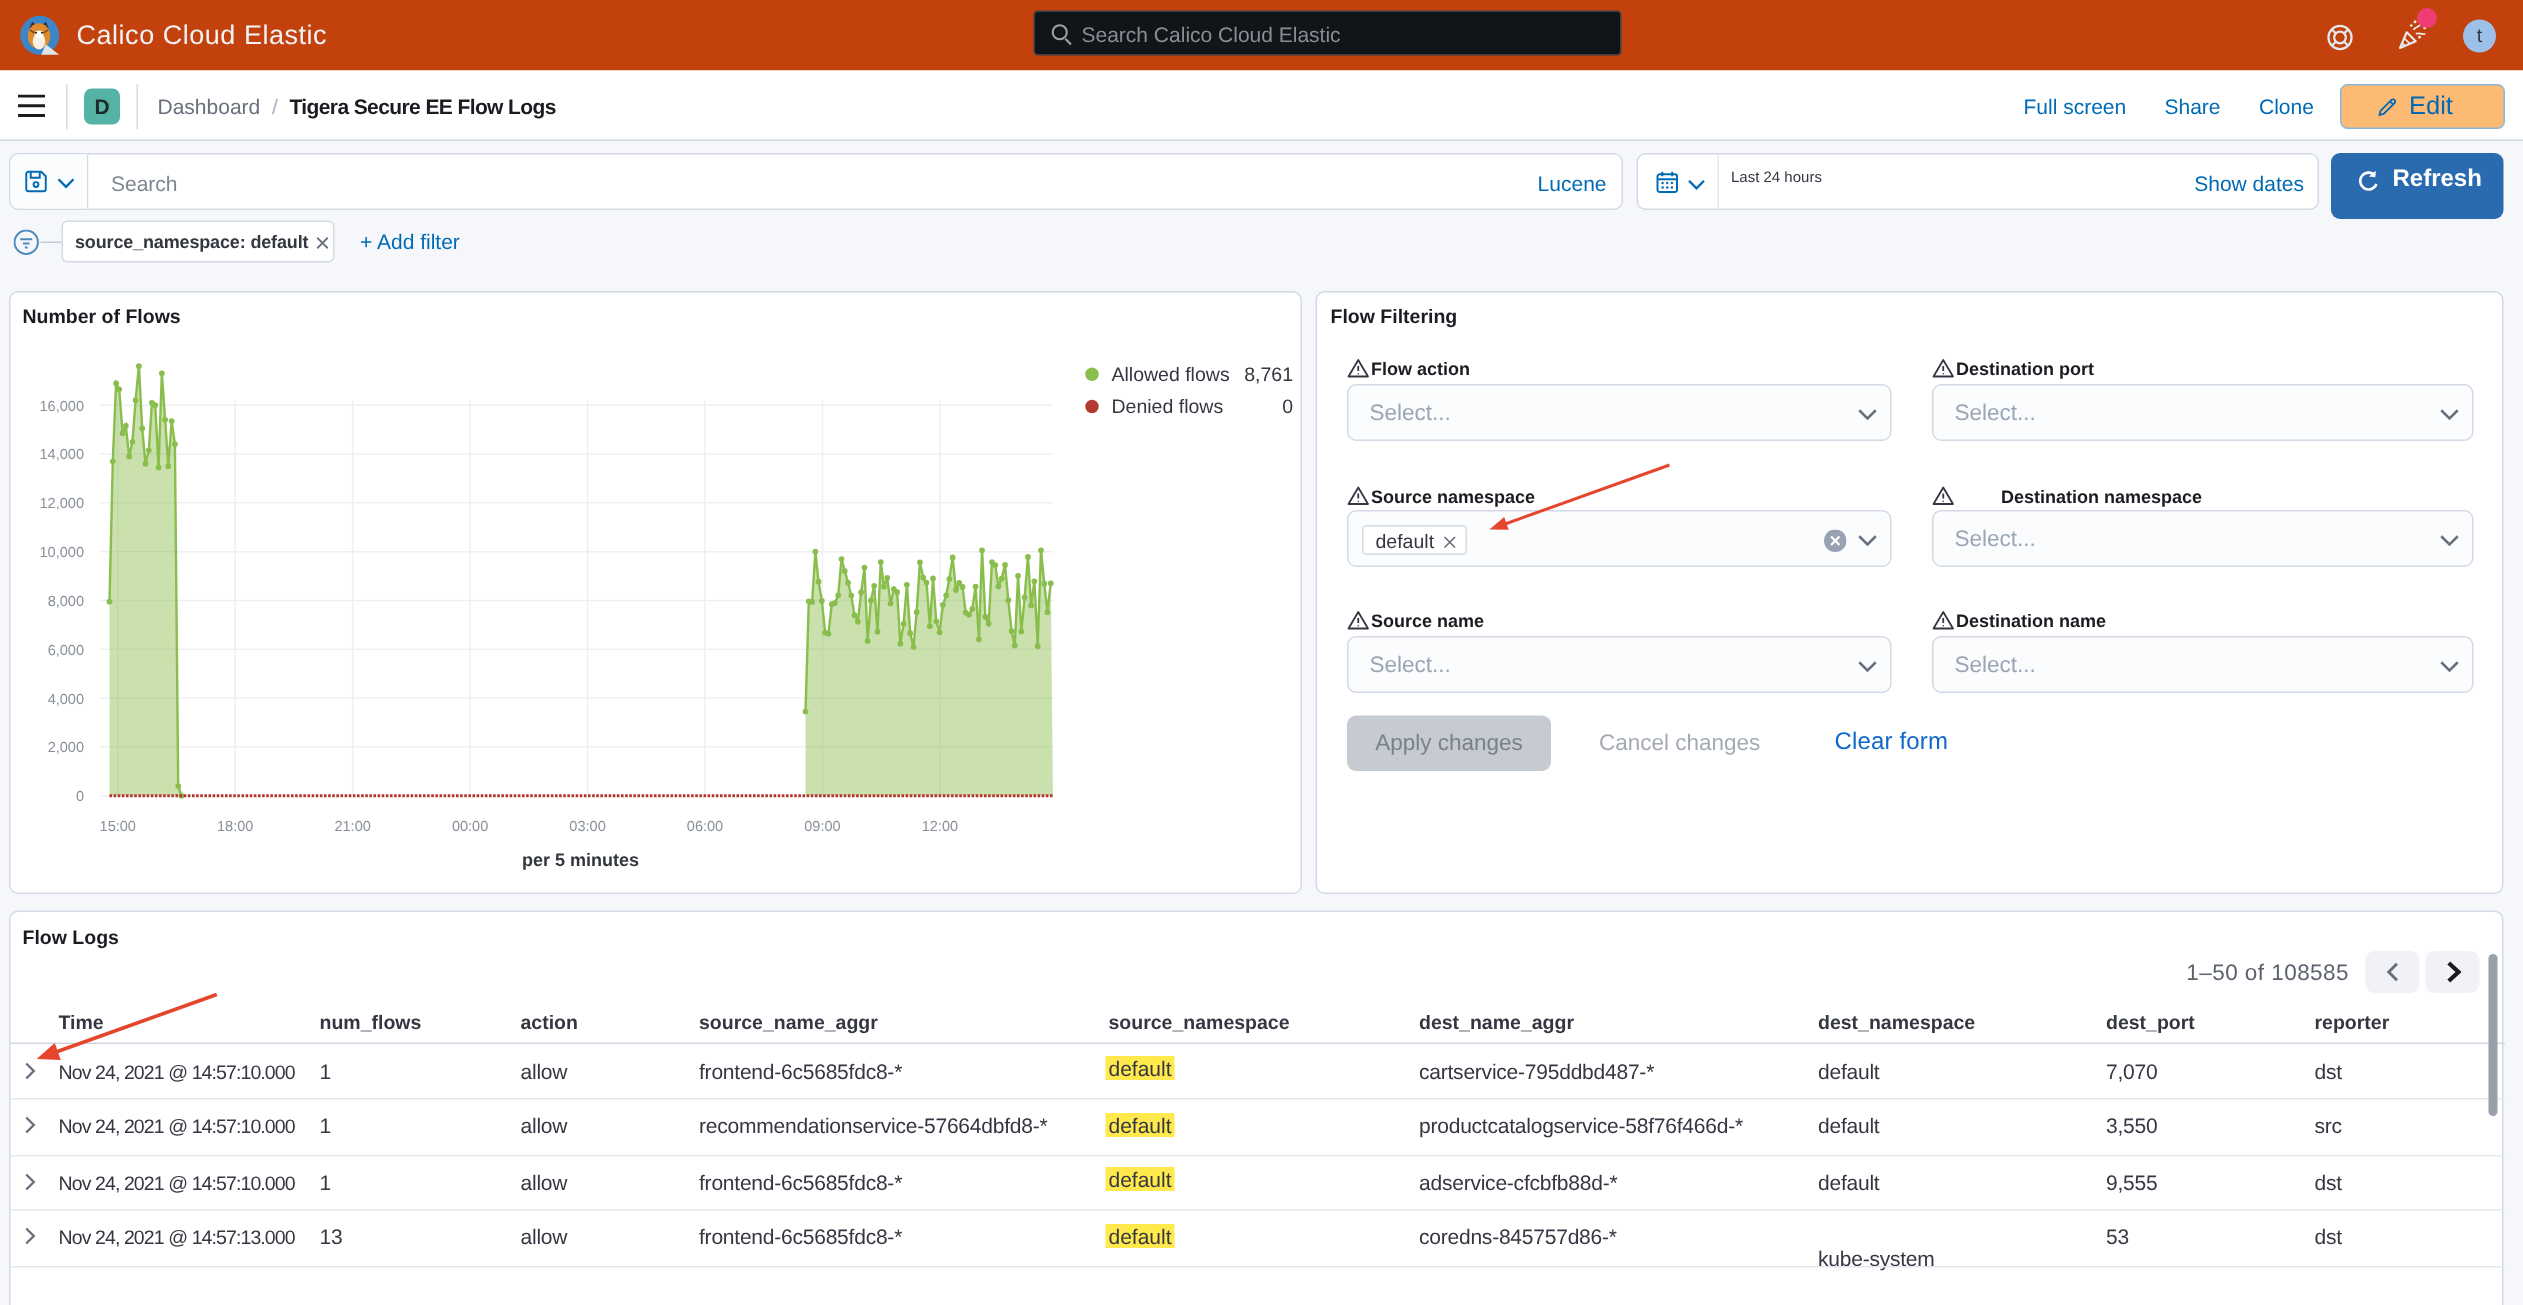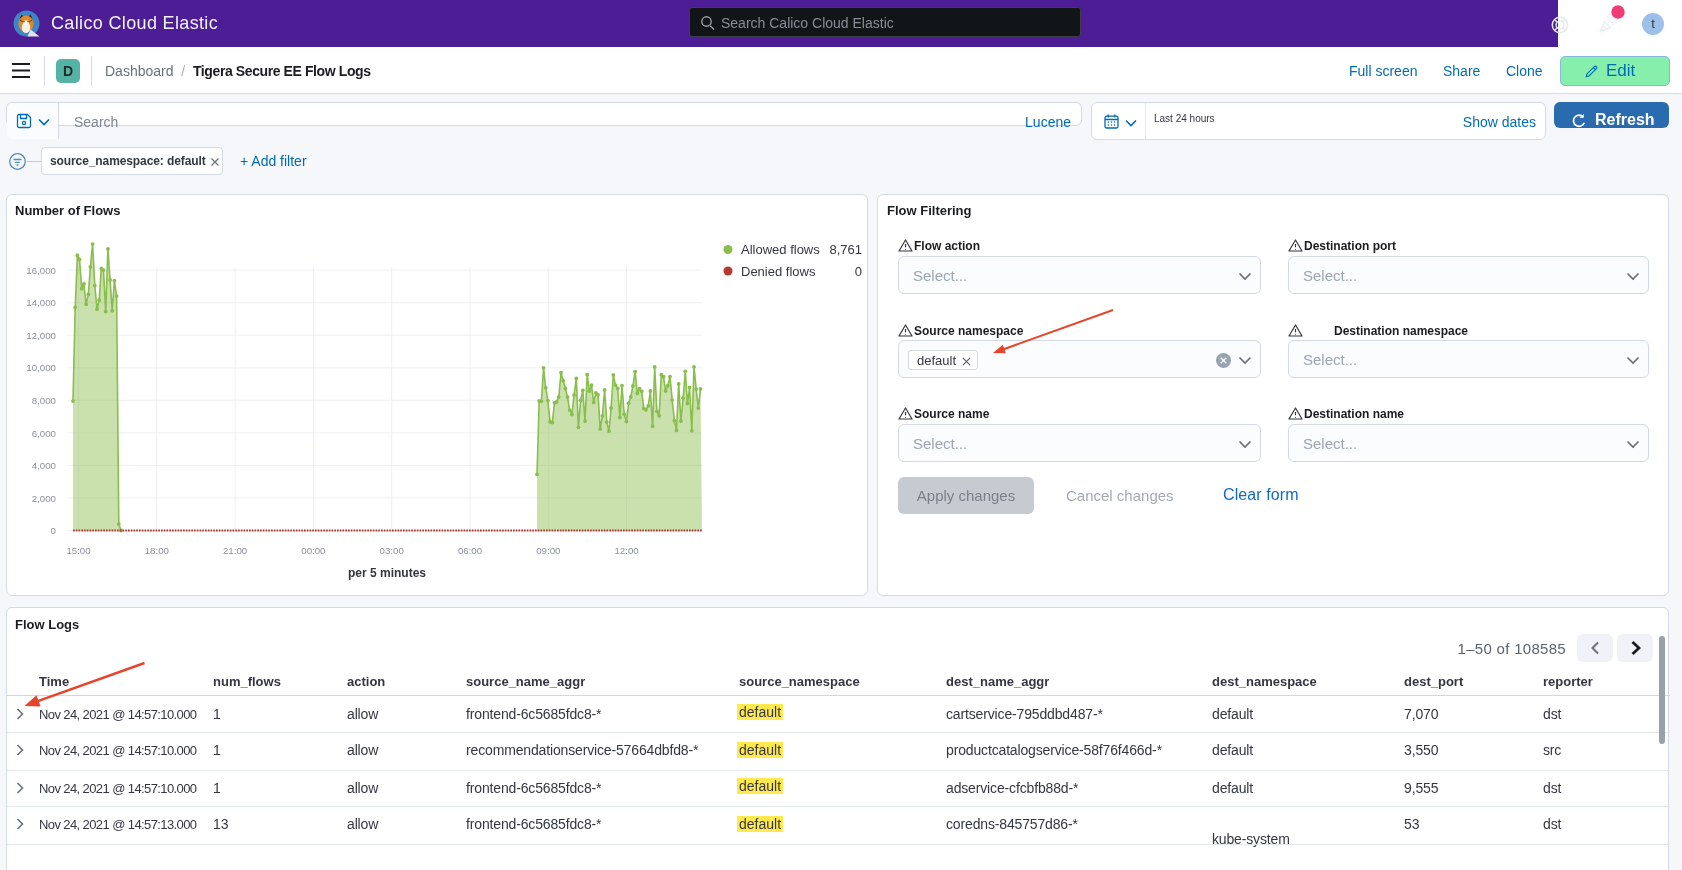--- a/index.html
+++ b/index.html
@@ -8,21 +8,21 @@
 .panel { position:absolute; background:#fff; border:1px solid #d3dae6; border-radius:6px; }
 .ptitle { font-size:13px; font-weight:700; color:#1a1c21; }
 .flabel { font-size:12px; font-weight:700; color:#1a1c21; }
 .sel { position:absolute; background:#fbfcfd; border:1px solid #d3dae6; border-radius:6px; height:38px; }
 .selph { position:absolute; left:14px; top:10px; font-size:15px; color:#9aa5b6; }
 svg { display:block; }
 </style></head>
 <body>
 <div id="root">
 
-<div class="abs" style="left:0;top:0;width:1558px;height:47px;background:#4c1d95;">
+<div class="abs" style="left:0;top:0;width:1682px;height:47px;background:#c2410c;">
 
   <svg class="abs" style="left:13px;top:10px;" width="27" height="27" viewBox="0 0 27 27">
     <circle cx="13.5" cy="13.5" r="13" fill="#3d85c6"></circle>
     <path d="M6.5 9 L8.5 4.5 L11.5 7.5 Z" fill="#2b2b2b"></path>
     <path d="M14.5 7.5 L17.5 4.5 L19.5 9 Z" fill="#2b2b2b"></path>
     <ellipse cx="13" cy="14" rx="7.5" ry="8.5" fill="#e08a2e"></ellipse>
     <path d="M7 10 L10 12 M19 10 L16 12" stroke="#8a4d12" stroke-width="1.2"></path>
     <ellipse cx="13" cy="17.5" rx="4.2" ry="5.5" fill="#f7f1e4"></ellipse>
     <rect x="10.2" y="10.5" width="5.6" height="4.6" rx="2" fill="#fff"></rect>
     <circle cx="11" cy="11.8" r="0.7" fill="#222"></circle>
@@ -71,31 +71,31 @@
         <rect x="0" y="6.5" width="18" height="2" fill="#1a1c21"></rect>
         <rect x="0" y="13" width="18" height="2" fill="#1a1c21"></rect>
   </svg>
   <div class="abs" style="left:44px;top:9px;width:1px;height:30px;background:#d3dae6;"></div>
   <div class="abs" style="left:56px;top:12px;width:24px;height:24px;border-radius:5px;background:#55b3a5;text-align:center;line-height:24px;font-size:14px;font-weight:700;color:#1e2a2a;">D</div>
   <div class="abs" style="left:91px;top:9px;width:1px;height:30px;background:#d3dae6;"></div>
   <div class="abs" style="left:105px;top:16px;font-size:14px;color:#69707d;">Dashboard&nbsp; <span style="color:#a9b2c1;">/</span>&nbsp; <span style="color:#1a1c21;font-weight:700;letter-spacing:-0.4px;">Tigera Secure EE Flow Logs</span></div>
   <div class="abs" style="left:1349px;top:16px;font-size:14px;color:#006BB4;">Full screen</div>
   <div class="abs" style="left:1443px;top:16px;font-size:14px;color:#006BB4;">Share</div>
   <div class="abs" style="left:1506px;top:16px;font-size:14px;color:#006BB4;">Clone</div>
-  <div class="abs" style="left:1560px;top:9px;width:110px;height:30px;border:1px solid #8bb8d8;border-radius:5px;background:#86efac;">
+  <div class="abs" style="left:1560px;top:9px;width:110px;height:30px;border:1px solid #8bb8d8;border-radius:5px;background:#fdba74;">
     <svg class="abs" style="left:23px;top:7px;" width="15" height="15" viewBox="0 0 16 16" fill="none" stroke="#006BB4" stroke-width="1.3">
       <path d="M2.5 13.5 L3.2 10.6 L11 2.8 C11.6 2.2 12.6 2.2 13.2 2.8 C13.8 3.4 13.8 4.4 13.2 5 L5.4 12.8 Z"></path>
       <path d="M10 3.8 L12.2 6"></path>
     </svg>
     <div class="abs" style="left:45px;top:4px;font-size:17px;color:#006BB4;">Edit</div>
   </div>
 </div>
 <div class="abs" style="left:0;top:94px;width:1682px;height:776px;background:#f6f7fa;"></div>
 
-<div class="abs" style="left:6px;top:102px;width:1076px;height:24px;background:#fff;border:1px solid #d3dae6;border-radius:6px;">
+<div class="abs" style="left:6px;top:102px;width:1076px;height:38px;background:#fff;border:1px solid #d3dae6;border-radius:6px;">
   <div class="abs" style="left:0;top:0;width:52px;height:36px;background:#fbfcfd;border-right:1px solid #d3dae6;border-radius:6px 0 0 6px;">
     <svg class="abs" style="left:9px;top:10px;" width="16" height="16" viewBox="0 0 16 16" fill="none" stroke="#006BB4" stroke-width="1.3">
       <path d="M1.5 3 A1.5 1.5 0 0 1 3 1.5 L11.5 1.5 L14.5 4.5 L14.5 13 A1.5 1.5 0 0 1 13 14.5 L3 14.5 A1.5 1.5 0 0 1 1.5 13 Z"></path>
       <path d="M4.5 1.8 L4.5 5.5 L10.5 5.5 L10.5 1.8"></path>
       <circle cx="8" cy="10" r="1.6"></circle>
     </svg>
     <svg class="abs" style="left:31px;top:15px;" width="12" height="8" viewBox="0 0 12 8" fill="none" stroke="#006BB4" stroke-width="1.6">
           <path d="M1 1.5 L6 6.5 L11 1.5"></path>
         </svg>
   </div>
@@ -117,21 +117,21 @@
         </g>
   </svg>
   <svg class="abs" style="left:33px;top:16px;" width="12" height="8" viewBox="0 0 12 8" fill="none" stroke="#006BB4" stroke-width="1.6">
         <path d="M1 1.5 L6 6.5 L11 1.5"></path>
       </svg>
   <div class="abs" style="left:53px;top:0;width:1px;height:36px;background:#e3e7ee;"></div>
   <div class="abs" style="left:62px;top:10px;font-size:10px;color:#343741;">Last 24 hours</div>
   <div class="abs" style="right:9px;top:11px;font-size:14px;color:#006BB4;">Show dates</div>
 </div>
 
-<div class="abs" style="left:1554px;top:102px;width:115px;height:26px;background:#2a6bb0;border-radius:6px;">
+<div class="abs" style="left:1554px;top:102px;width:115px;height:44px;background:#2a6bb0;border-radius:6px;">
   <svg class="abs" style="left:17px;top:11px;" width="16" height="16" viewBox="0 0 16 16">
     <path d="M13.3 9.7 A5.6 5.6 0 1 1 12.2 3.9" fill="none" stroke="#fff" stroke-width="1.7"></path>
     <path d="M12.9 0.9 L12.5 5.1 L8.3 4.7 Z" fill="#fff"></path>
   </svg>
   <div class="abs" style="left:41px;top:9px;font-size:16px;font-weight:600;color:#fff;">Refresh</div>
 </div>
 
 <svg class="abs" style="left:9px;top:153px;" width="17" height="17" viewBox="0 0 17 17" fill="none" stroke="#4c8cbd" stroke-width="1.3">
   <circle cx="8.5" cy="8.5" r="7.8"></circle>
   <path d="M4.5 6.5 L12.5 6.5 M6.3 9.3 L10.7 9.3 M7.6 12 L9.4 12"></path>

